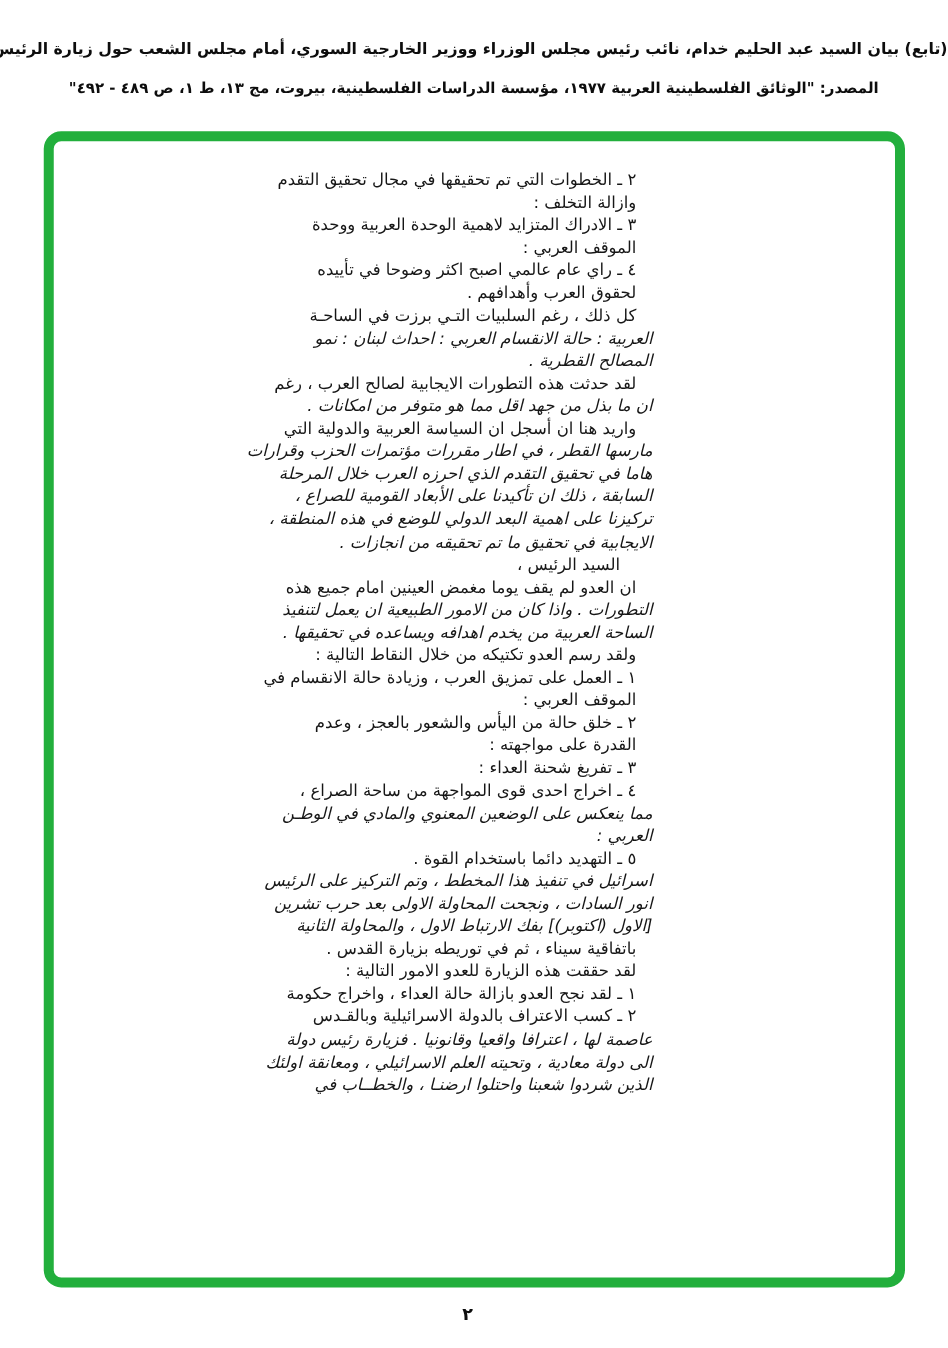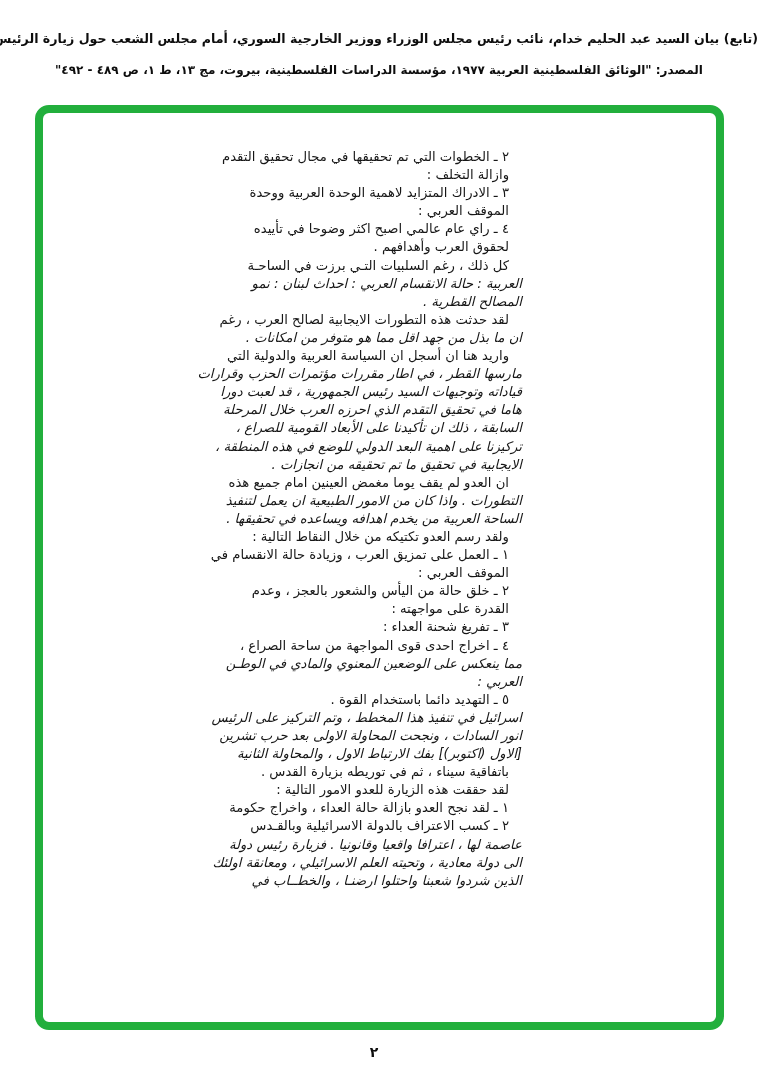--- a/index.html
+++ b/index.html
@@ -40,21 +40,21 @@
     left: 35px;
     top: 105px;
     width: 673px;
     height: 909px;
     border: 8px solid #22af3c;
     border-radius: 14px;
     background: #ffffff;
   }
   .doc-text {
     position: absolute;
-    top: 148px;
+    top: 136px;
     right: 236px;
     width: 286px;
     direction: rtl;
     unicode-bidi: embed;
   }
   .doc-line {
     font-size: 13.2px;
     line-height: 18.1px;
     color: #161616;
     text-align: right;
@@ -94,25 +94,25 @@
       <div class="doc-line ind-1">الموقف العربي :</div>
       <div class="doc-line ind-1">٤ ـ راي عام عالمي اصبح اكثر وضوحا في تأييده</div>
       <div class="doc-line ind-1">لحقوق العرب وأهدافهم .</div>
       <div class="doc-line ind-1">كل ذلك ، رغم السلبيات التـي برزت في الساحـة</div>
       <div class="doc-line ind-0">العربية : حالة الانقسام العربي : احداث لبنان : نمو</div>
       <div class="doc-line ind-0">المصالح القطرية .</div>
       <div class="doc-line ind-1">لقد حدثت هذه التطورات الايجابية لصالح العرب ، رغم</div>
       <div class="doc-line ind-0">ان ما بذل من جهد اقل مما هو متوفر من امكانات .</div>
       <div class="doc-line ind-1">واريد هنا ان أسجل ان السياسة العربية والدولية التي</div>
       <div class="doc-line ind-0">مارسها القطر ، في اطار مقررات مؤتمرات الحزب وقرارات</div>
-      <div class="doc-line ind-0">قياداته وتوجيهات السيد رئيس الجمهورية ، قد لعبت دورا</div>
       <div class="doc-line ind-0">هاما في تحقيق التقدم الذي احرزه العرب خلال المرحلة</div>
       <div class="doc-line ind-0">السابقة ، ذلك ان تأكيدنا على الأبعاد القومية للصراع ،</div>
       <div class="doc-line ind-0">تركيزنا على اهمية البعد الدولي للوضع في هذه المنطقة ،</div>
       <div class="doc-line ind-0">الايجابية في تحقيق ما تم تحقيقه من انجازات .</div>
+      <div class="doc-line ind-2">السيد الرئيس ،</div>
       <div class="doc-line ind-1">ان العدو لم يقف يوما مغمض العينين امام جميع هذه</div>
       <div class="doc-line ind-0">التطورات . واذا كان من الامور الطبيعية ان يعمل لتنفيذ</div>
       <div class="doc-line ind-0">الساحة العربية من يخدم اهدافه ويساعده في تحقيقها .</div>
       <div class="doc-line ind-1">ولقد رسم العدو تكتيكه من خلال النقاط التالية :</div>
       <div class="doc-line ind-1">١ ـ العمل على تمزيق العرب ، وزيادة حالة الانقسام في</div>
       <div class="doc-line ind-1">الموقف العربي :</div>
       <div class="doc-line ind-1">٢ ـ خلق حالة من اليأس والشعور بالعجز ، وعدم</div>
       <div class="doc-line ind-1">القدرة على مواجهته :</div>
       <div class="doc-line ind-1">٣ ـ تفريغ شحنة العداء :</div>
       <div class="doc-line ind-1">٤ ـ اخراج احدى قوى المواجهة من ساحة الصراع ،</div>

